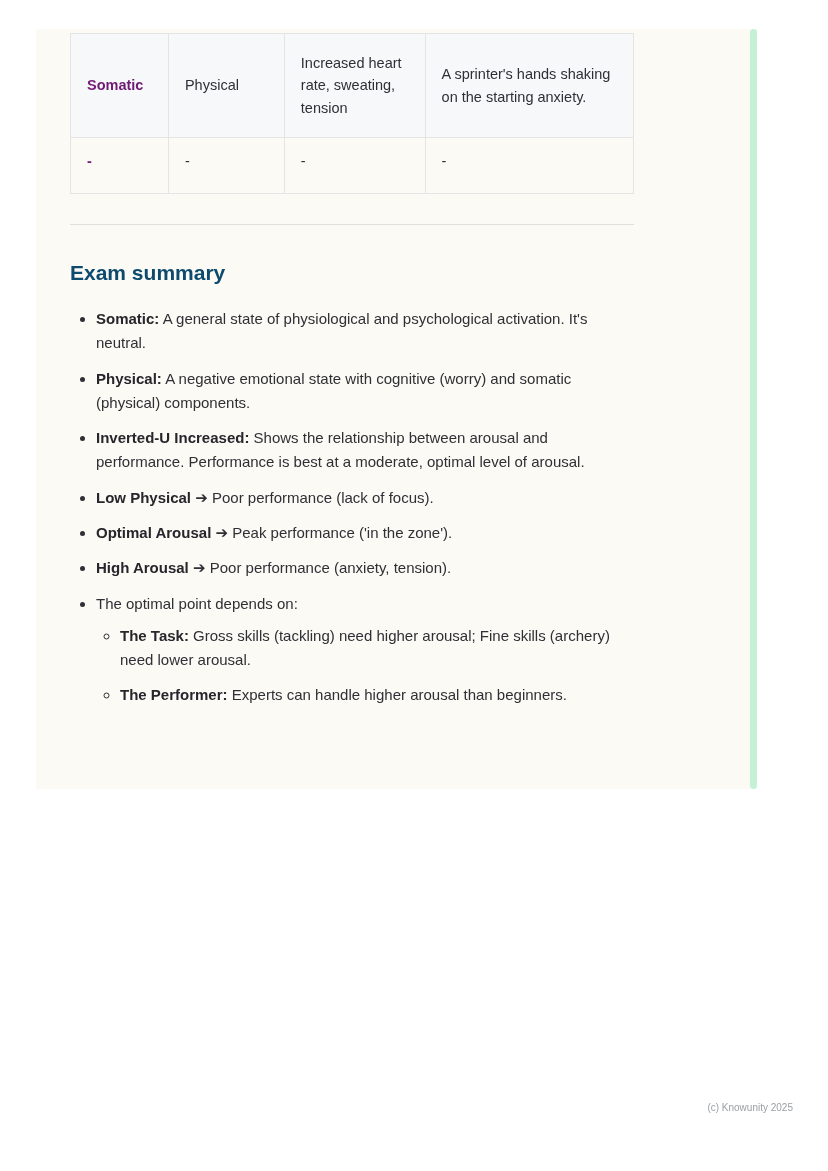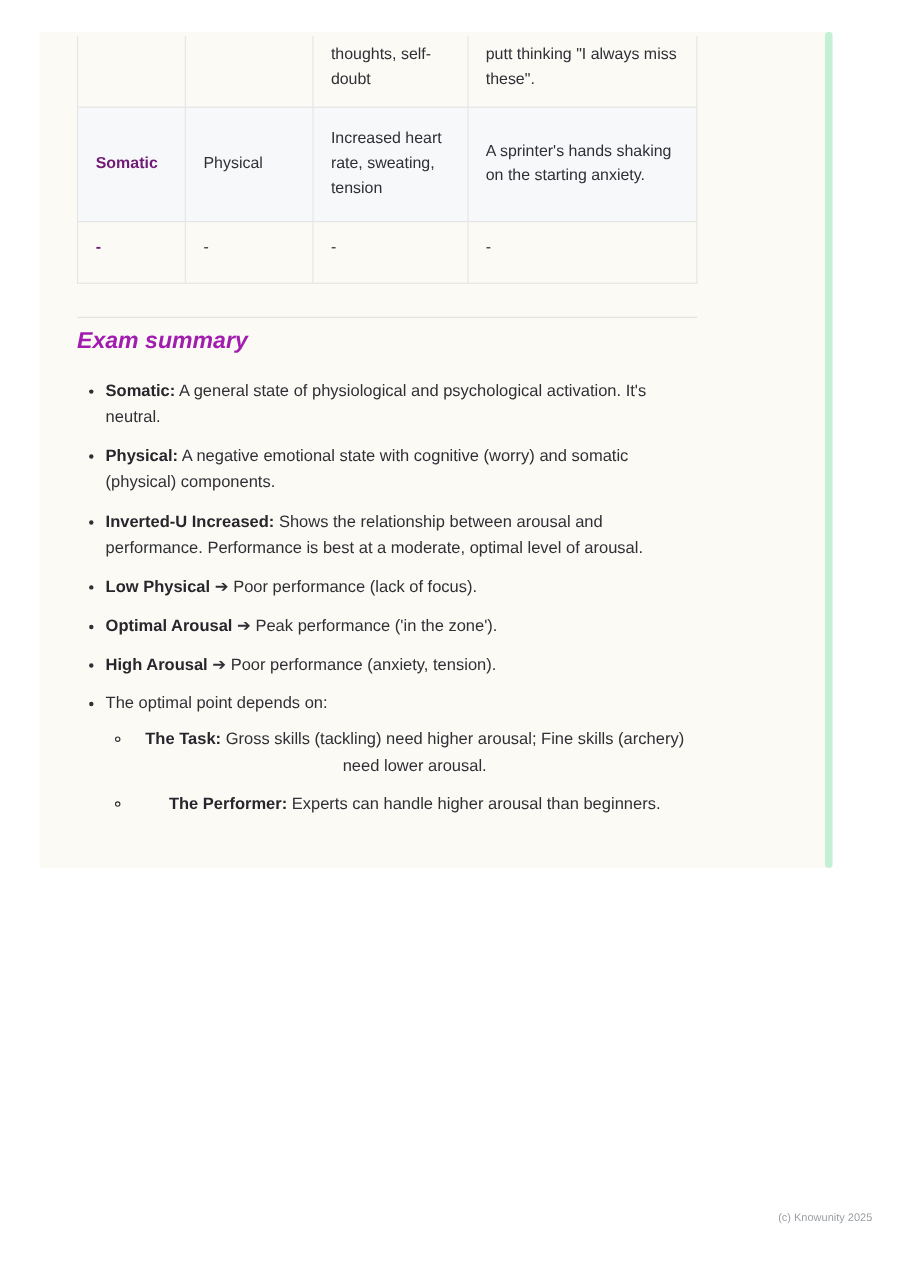--- a/index.html
+++ b/index.html
@@ -67,45 +67,43 @@
   col.c2 { width: 116px; }
   col.c3 { width: 141px; }
   col.c4 { width: 209px; }
   hr.divider {
     border: none;
     border-top: 1px solid #e1e1dc;
     margin: 30px 0 0 0;
     width: 564px;
   }
   h2.heading {
-    margin: 9px 0 0 0;
+    margin: 36px 0 0 0;
     font-size: 21px;
     font-weight: bold;
-    color: #a21caf;
-    font-style: italic;
+    color: #0c4a6e;
   }
   ul.summary-list {
     margin: 22px 0 0 0;
     padding-left: 26px;
     font-size: 15px;
     line-height: 1.62;
     color: #2f2f36;
   }
   ul.summary-list li {
     margin-bottom: 11px;
   }
   ul.summary-list strong {
     font-weight: bold;
     color: #26262c;
   }
   ul.sub-list {
     list-style-type: circle;
     margin: 8px 0 0 0;
     padding-left: 24px;
-    text-align: center;
   }
   ul.sub-list li {
     margin-bottom: 10px;
   }
   .footer {
     position: absolute;
     top: 1102px;
     right: 35px;
     font-size: 10px;
     color: #9b9fa3;
@@ -118,26 +116,20 @@
   <div class="accent-stripe"></div>
   <div class="content">
     <table class="notes-table">
       <colgroup>
         <col class="c1">
           <col class="c2">
           <col class="c3">
           <col class="c4">
       </colgroup>
       <tbody id="table-body">
-          <tr class="clipped">
-            <td></td>
-            <td></td>
-            <td>thoughts, self-doubt</td>
-            <td>putt thinking "I always miss these".</td>
-          </tr>
           <tr class="row-mid striped">
             <td><strong>Somatic</strong></td>
             <td>Physical</td>
             <td>Increased heart rate, sweating, tension</td>
             <td>A sprinter's hands shaking on the starting anxiety.</td>
           </tr>
           <tr class="row-last">
             <td><strong>-</strong></td>
             <td>-</td>
             <td>-</td>

